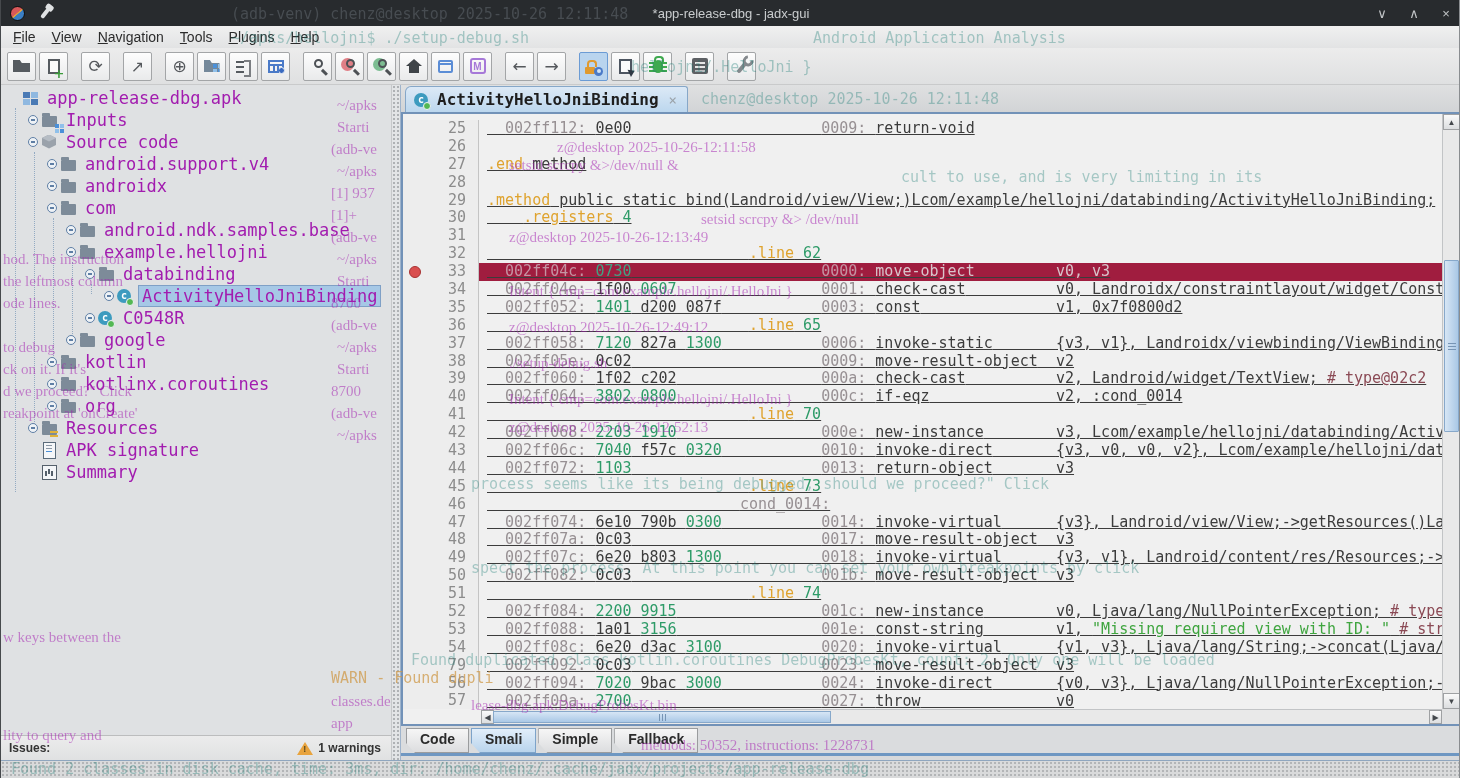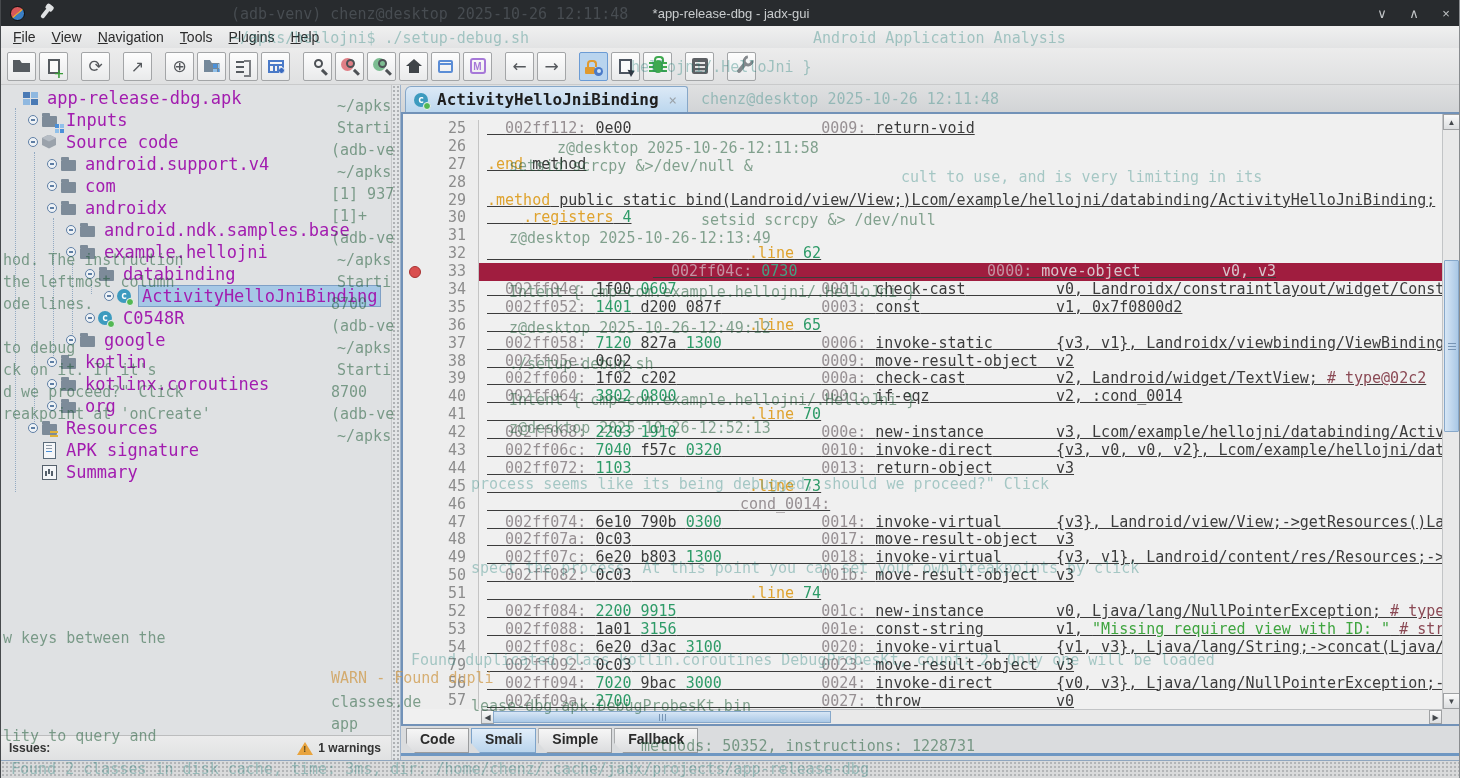--- a/index.html
+++ b/index.html
@@ -162,21 +162,21 @@
   .code { position:absolute; left:0; top:0; right:17px; bottom:15px; overflow:hidden; padding-top:6px; }
   .code-row { height:17.9px; display:flex; font-family:"DejaVu Sans Mono",monospace; font-size:15px; line-height:17.9px; }
   .code-gutter { width:76px; flex:none; background:#ededed; border-right:1px solid #c4c4c4;
                  display:flex; align-items:center; position:relative; }
   .lnum { position:absolute; right:12px; color:#8c8c8c; }
   .bp-dot { position:absolute; left:6px; width:12px; height:12px; border-radius:50%;
             background:#d94f4f; border:1px solid #a83232; }
   .code-text { flex:1; white-space:pre; padding-left:8px; color:#3c3c3c; overflow:hidden;text-decoration:underline; }
   .seg-a { color:#979093; } .seg-d { color:#3c3c3c; } .seg-k { color:#dfa32e; }
   .seg-n { color:#2e9b68; } .seg-s { color:#3fa53f; } .seg-c { color:#8b4a55; }
-  .code-row.hl .code-text { background:#a01d3f;text-align:center; }
+  .code-row.hl .code-text { background:#a01d3f; }
   .code-row.hl .seg-a { color:#c493a2; } .code-row.hl .seg-d { color:#d8c5cc; }
   .code-row.hl .seg-n { color:#43a183; }
 
   
   .vscroll { position:absolute; right:0; top:0; width:17px; bottom:15px; background:#e9e9e9; border-left:1px solid #c2c4c6; }
   .sbtn { position:absolute; width:17px; height:16px; background:linear-gradient(#fafafa,#dcdee0);
           border:1px solid #9fa1a3; font-size:8px; color:#44484c; display:flex; align-items:center; justify-content:center; }
   .vthumb { position:absolute; left:1px; width:15px; top:146px; height:172px;
             background:linear-gradient(90deg,#d7e6f5,#aac8e6); border:1px solid #87a8ca; border-radius:1px; }
   .vthumb::after { content:""; position:absolute; left:3px; top:50%; width:8px; height:1px; background:#7795b5;
@@ -198,21 +198,21 @@
   .mtab.selected { background:linear-gradient(#e2eefa,#b9d4ec); border-color:#7da3c9; }
 
   
   .bottomstrip { position:absolute; left:0; top:760px; width:1460px; height:18px; background:#d9dadb;
                  background-image:radial-gradient(#b3b5b7 1px, transparent 1.2px); background-size:4px 4px;
                  border-top:1px solid #8fa6bf; }
 
   
   .ghostlayer { position:absolute; inset:0; pointer-events:none; z-index:6; }
   .ghost { position:absolute; font-family:"DejaVu Sans Mono",monospace; font-size:15px; white-space:pre; }
-  .g-w  { color:#14532d; opacity:.5; }
+  .g-w  { color:#a21caf; opacity:.5;font-family:Liberation Serif, serif; }
   .g-w2 { color:#0f766e; opacity:.33;text-align:center; }
   .g-d  { color:#474c51; opacity:1; }
   .g-o  { color:#cf9a4a; opacity:.75; }
 </style>
 </head>
 <body>
 
 <div class="titlebar">
   <span class="app-logo"></span>
   <span class="pin"></span>
@@ -353,27 +353,27 @@
       <div class="tree-row">
         <span style="width: 46px; flex: 0 0 auto;"></span>
         <span class="tw"></span>
         <span class="tree-icon ic-folder"></span>
         <span class="tree-label">android.support.v4</span>
       </div>
       <div class="tree-row">
         <span style="width: 46px; flex: 0 0 auto;"></span>
         <span class="tw"></span>
         <span class="tree-icon ic-folder"></span>
+        <span class="tree-label">androidx</span>
+      </div>
+      <div class="tree-row">
+        <span style="width: 46px; flex: 0 0 auto;"></span>
+        <span class="tw"></span>
+        <span class="tree-icon ic-folder"></span>
         <span class="tree-label">com</span>
-      </div>
-      <div class="tree-row">
-        <span style="width: 46px; flex: 0 0 auto;"></span>
-        <span class="tw"></span>
-        <span class="tree-icon ic-folder"></span>
-        <span class="tree-label">androidx</span>
       </div>
       <div class="tree-row">
         <span style="width: 65px; flex: 0 0 auto;"></span>
         <span class="tw"></span>
         <span class="tree-icon ic-folder"></span>
         <span class="tree-label">android.ndk.samples.base</span>
       </div>
       <div class="tree-row">
         <span style="width: 65px; flex: 0 0 auto;"></span>
         <span class="tw"></span>

